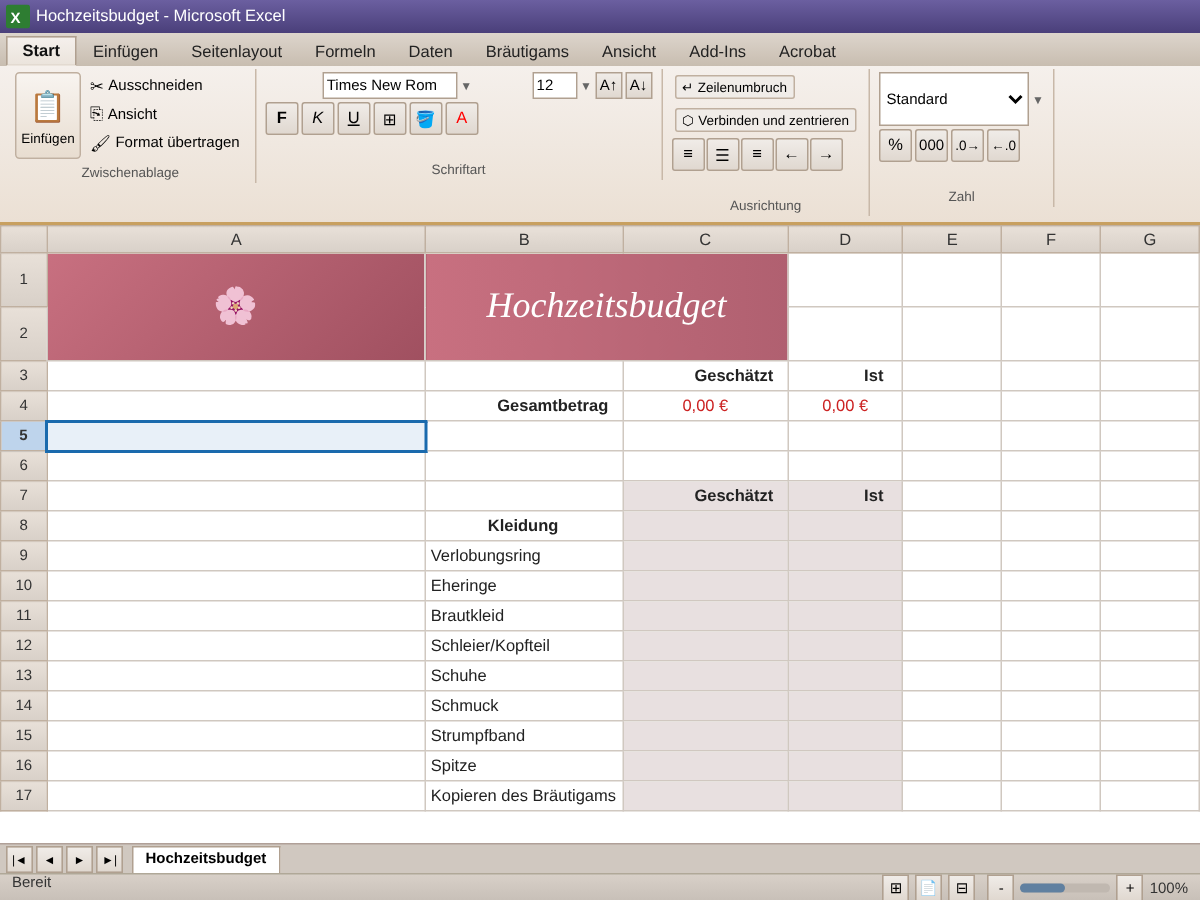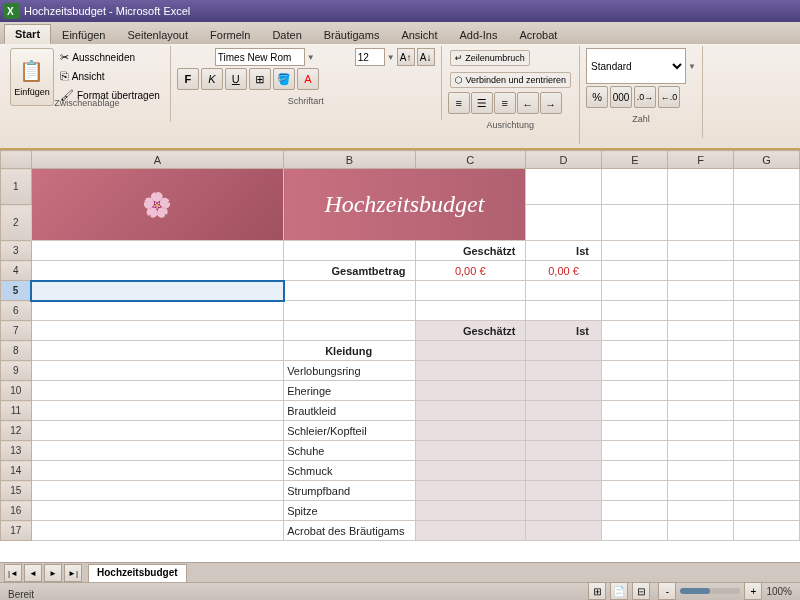--- a/index.html
+++ b/index.html
@@ -54,21 +54,21 @@
       display: flex;
       flex-direction: column;
       align-items: center;
       padding: 2px 6px;
       border-right: 1px solid #c8b8a8;
       min-height: 70px;
       position: relative;
     }
     .ribbon-group-label {
       position: absolute;
-      bottom: 14px;
+      bottom: 2px;
       font-size: 9px;
       color: #555;
       white-space: nowrap;
     }
     .ribbon-group-content {
       display: flex;
       align-items: flex-start;
       gap: 2px;
       flex: 1;
       padding-bottom: 14px;
@@ -270,21 +270,21 @@
     .sheet-tab.active {
       background: white;
       font-weight: bold;
     }
 
     
     .status-bar {
       background: linear-gradient(to bottom, #d8d0c8, #c8c0b8);
       height: 18px;
       display: flex;
-      align-items: flex-end;
+      align-items: flex-start;
       padding: 0 8px;
       font-size: 10px;
       color: #333;
       border-top: 1px solid #b0a898;
     }
 
     
     .dropdown-arrow {
       font-size: 8px;
       color: #666;
@@ -608,21 +608,21 @@
           <td class="cell cell-gray"></td>
           <td class="cell cell-gray"></td>
           <td class="cell"></td>
           <td class="cell"></td>
           <td class="cell"></td>
         </tr>
 
         <tr>
           <td class="row-header">17</td>
           <td class="cell"></td>
-          <td class="cell">Acrobat des Bräutigams</td>
+          <td class="cell">Kopieren des Bräutigams</td>
           <td class="cell cell-gray"></td>
           <td class="cell cell-gray"></td>
           <td class="cell"></td>
           <td class="cell"></td>
           <td class="cell"></td>
         </tr>
 
       </tbody>
     </table>
   </div>

